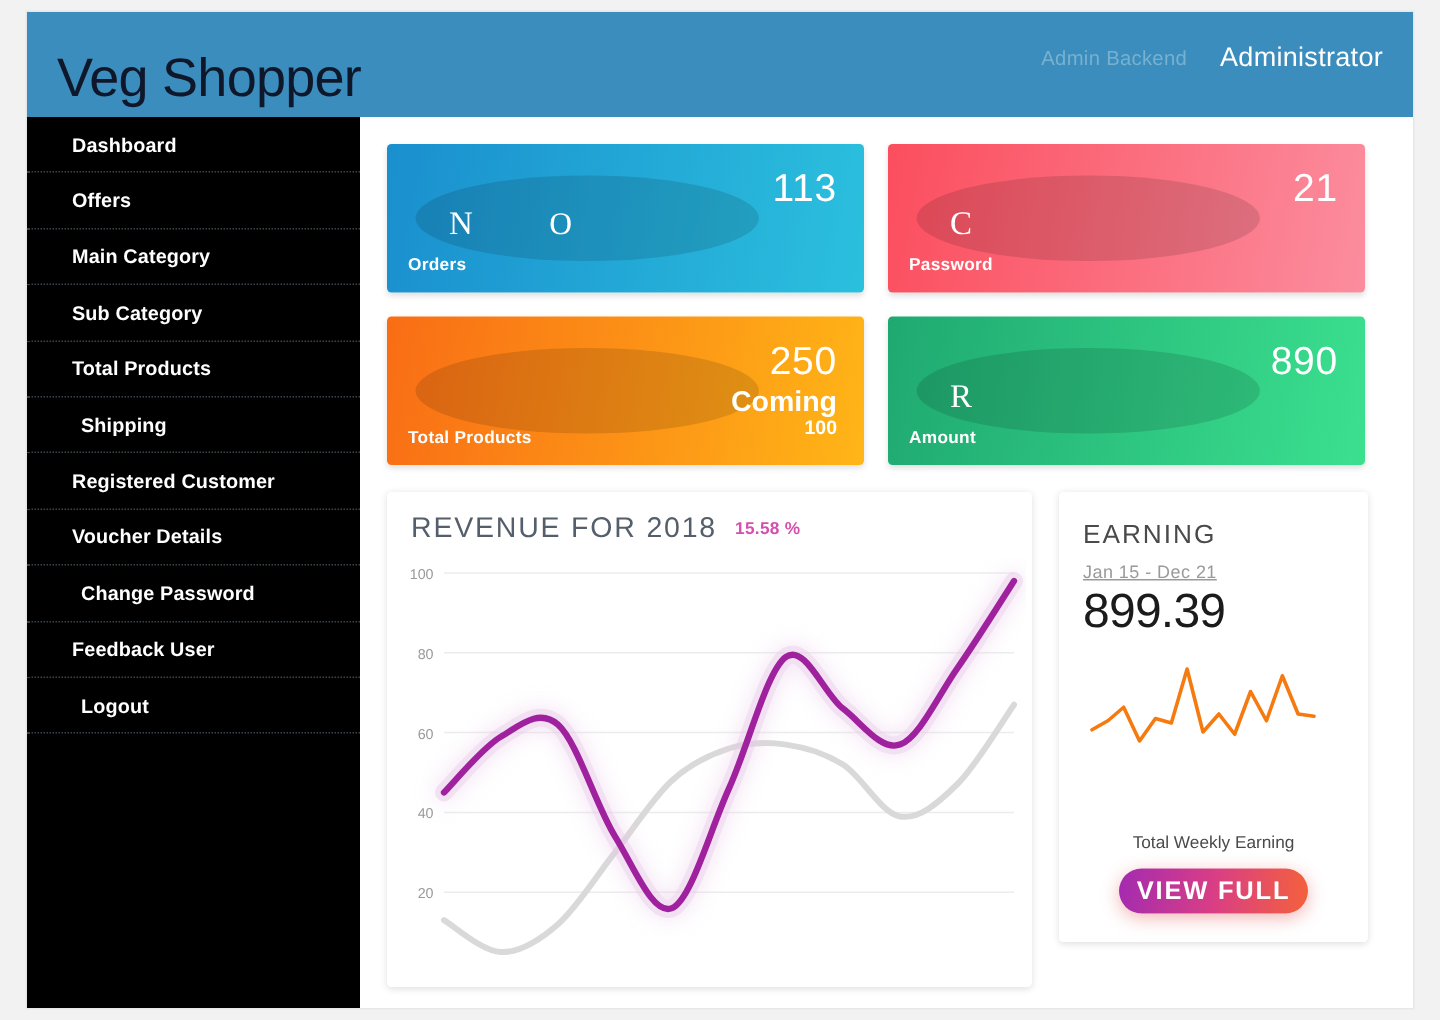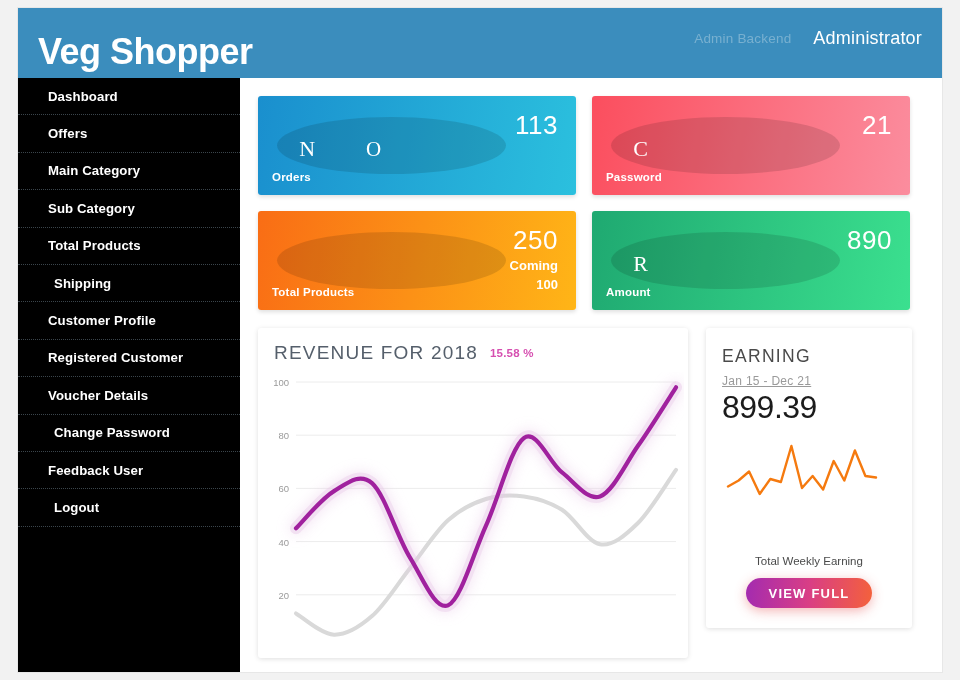--- a/index.html
+++ b/index.html
@@ -16,21 +16,21 @@
     overflow:hidden;
   }
 
   
   .header{
     position:absolute; left:0; top:0; width:924px; height:70px;
     background:#3b8dbd;
   }
   .brand{
     position:absolute; left:20px; top:26px;
-    font-size:36px; font-weight:bold; color:#ffffff;
+    font-size:36px; font-weight:normal; color:#0f172a;
     letter-spacing:-0.5px; line-height:36px;
   }
   .hdr-right{
     position:absolute; right:20px; top:20px;
     display:flex; align-items:center; gap:22px;
   }
   .hdr-link{ font-size:13.5px; color:#78b0d0; letter-spacing:.2px; }
   .hdr-user{ font-size:18px; color:#ffffff; letter-spacing:.2px; }
 
   
@@ -81,21 +81,21 @@
     position:absolute; left:14px; bottom:12px;
     font-size:11.5px; font-weight:bold; color:#ffffff;
     letter-spacing:.2px;
   }
   .card .val{
     position:absolute; right:18px; top:14px;
     font-size:26px; color:#ffffff; font-weight:300; letter-spacing:.5px;
   }
   .card .sub1{
     position:absolute; right:18px; top:47px;
-    font-size:13px; font-weight:bold; color:#ffffff;
+    font-size:19px; font-weight:bold; color:#ffffff;
   }
   .card .sub2{
     position:absolute; right:18px; top:66px;
     font-size:13px; font-weight:bold; color:#ffffff;
   }
   .c-blue  { background:linear-gradient(100deg,#1a8fce 0%,#2bc0de 100%); }
   .c-pink  { background:linear-gradient(100deg,#fb4e5e 0%,#fb8d9e 100%); }
   .c-orange{ background:linear-gradient(100deg,#f96d15 0%,#ffb517 100%); }
   .c-green { background:linear-gradient(100deg,#1fa971 0%,#3be08f 100%); }
 
@@ -128,21 +128,21 @@
   }
   .chart-wrap{ position:absolute; left:8px; top:44px; width:418px; height:290px; }
 
   .earn-title{ font-size:17.5px; color:#4a4a4a; letter-spacing:1.3px; }
   .earn-range{ font-size:12px; color:#9a9a9a; margin-top:7px; letter-spacing:.3px;text-decoration:underline; }
   .earn-val{ font-size:32px; color:#1b1b1b; font-weight:400; margin-top:1px; letter-spacing:-.5px; }
   .spark{ margin-top:14px; }
   .earn-cap{ text-align:center; font-size:11.5px; color:#4a4a4a; margin-top:51px; }
   .btn-view{
     display:block; margin:11px auto 0 auto;
-    width:126px; height:30px; font-size:13px; letter-spacing:1.2px;
+    width:126px; height:30px; font-size:17px; letter-spacing:1.2px;
   }
 </style>
 </head>
 <body>
 
 <div id="app">
 
   <div class="header">
     <div class="brand">Veg Shopper</div>
     <div class="hdr-right">
@@ -162,23 +162,20 @@
         <span>Main Category</span>
       </div>
       <div class="nav-item">
         <span>Sub Category</span>
       </div>
       <div class="nav-item">
         <span>Total Products</span>
       </div>
       <div class="nav-item indent">
         <span>Shipping</span>
-      </div>
-      <div class="nav-item">
-        <span>Customer Profile</span>
       </div>
       <div class="nav-item">
         <span>Registered Customer</span>
       </div>
       <div class="nav-item">
         <span>Voucher Details</span>
       </div>
       <div class="nav-item indent">
         <span>Change Password</span>
       </div>

